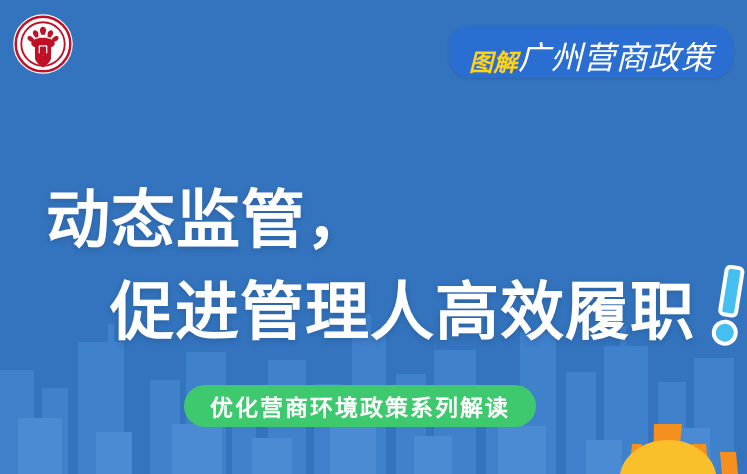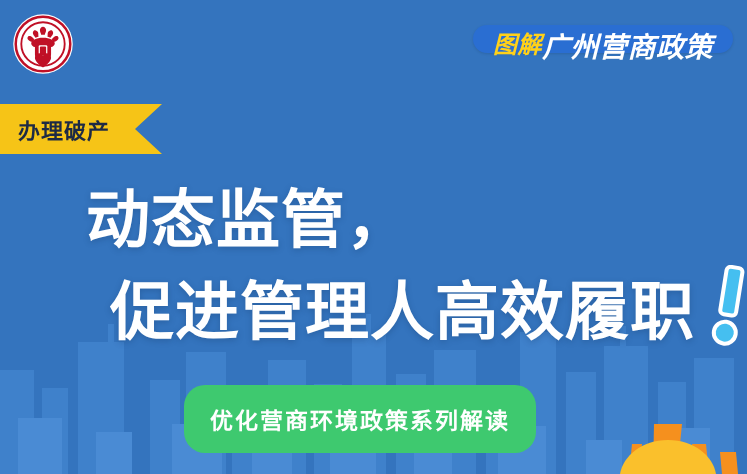--- a/index.html
+++ b/index.html
@@ -83,41 +83,41 @@
     white-space: nowrap;
     -webkit-text-stroke: 1.3px #ffffff;
     paint-order: stroke fill;
   }
 
   
   .badge {
     position: absolute;
     right: 14px;
     top: 25px;
-    height: 28px;
+    height: 53px;
     padding: 0 20px;
     border-radius: 21px;
     background: #2a6ed2;
     display: flex;
-    align-items: flex-start;
+    align-items: flex-end;
     box-shadow: 0 1px 3px rgba(0,0,0,0.12);
   }
 
   .badge-accent {
     font-size: 24px;
     font-weight: 700;
     color: #ffd119;
     letter-spacing: 0.5px;
     font-style: italic;
     white-space: nowrap;
   }
 
   .badge-main {
-    font-size: 28px;
-    font-weight: 700;
+    font-size: 32px;
+    font-weight: 400;
     color: #ffffff;
     letter-spacing: 0.5px;
     font-style: italic;
     white-space: nowrap;
   }
 
   
   .ribbon {
     position: absolute;
     left: 0;
@@ -147,21 +147,21 @@
     width: 747px;
   }
 
   .headline-line {
     display: flex;
     align-items: flex-end;
     white-space: nowrap;
   }
 
   .headline-line-1 {
-    padding-left: 86px;
+    padding-left: 46px;
   }
 
   .headline-line-2 {
     padding-left: 110px;
     margin-top: 10px;
   }
 
   .headline-text {
     font-size: 64px;
     font-weight: 700;
@@ -178,21 +178,21 @@
     flex: 0 0 56px;
     align-self: center;
   }
 
   
   .subtitle-pill {
     position: absolute;
     left: 184px;
     top: 385px;
     height: 42px;
-    padding: 13px 26px;
+    padding: 0 26px;
     border-radius: 21px;
     background: #3ec96f;
     display: flex;
     align-items: center;
     justify-content: center;
   }
 
   .subtitle-text {
     font-size: 23px;
     font-weight: 700;
@@ -273,23 +273,20 @@
       </svg>
     </div>
 
     <div class="badge">
       <span class="badge-accent">图解</span>
       <span class="badge-main">广州营商政策</span>
     </div>
 
   </div>
 
-  <div class="ribbon">
-    <span class="ribbon-label">办理破产</span>
-  </div>
 
   <div class="headline">
     <div class="headline-line headline-line-1">
       <span class="headline-text">动态监管，</span>
     </div>
     <div class="headline-line headline-line-2">
       <span class="headline-text">促进管理人高效履职</span>
       <svg class="bang" viewBox="0 0 56 82" aria-hidden="true">
         <g transform="rotate(9 28 41)">
           <rect x="20" y="2" width="16" height="48" rx="4" fill="#45bff0" stroke="#ffffff" stroke-width="4"></rect>

